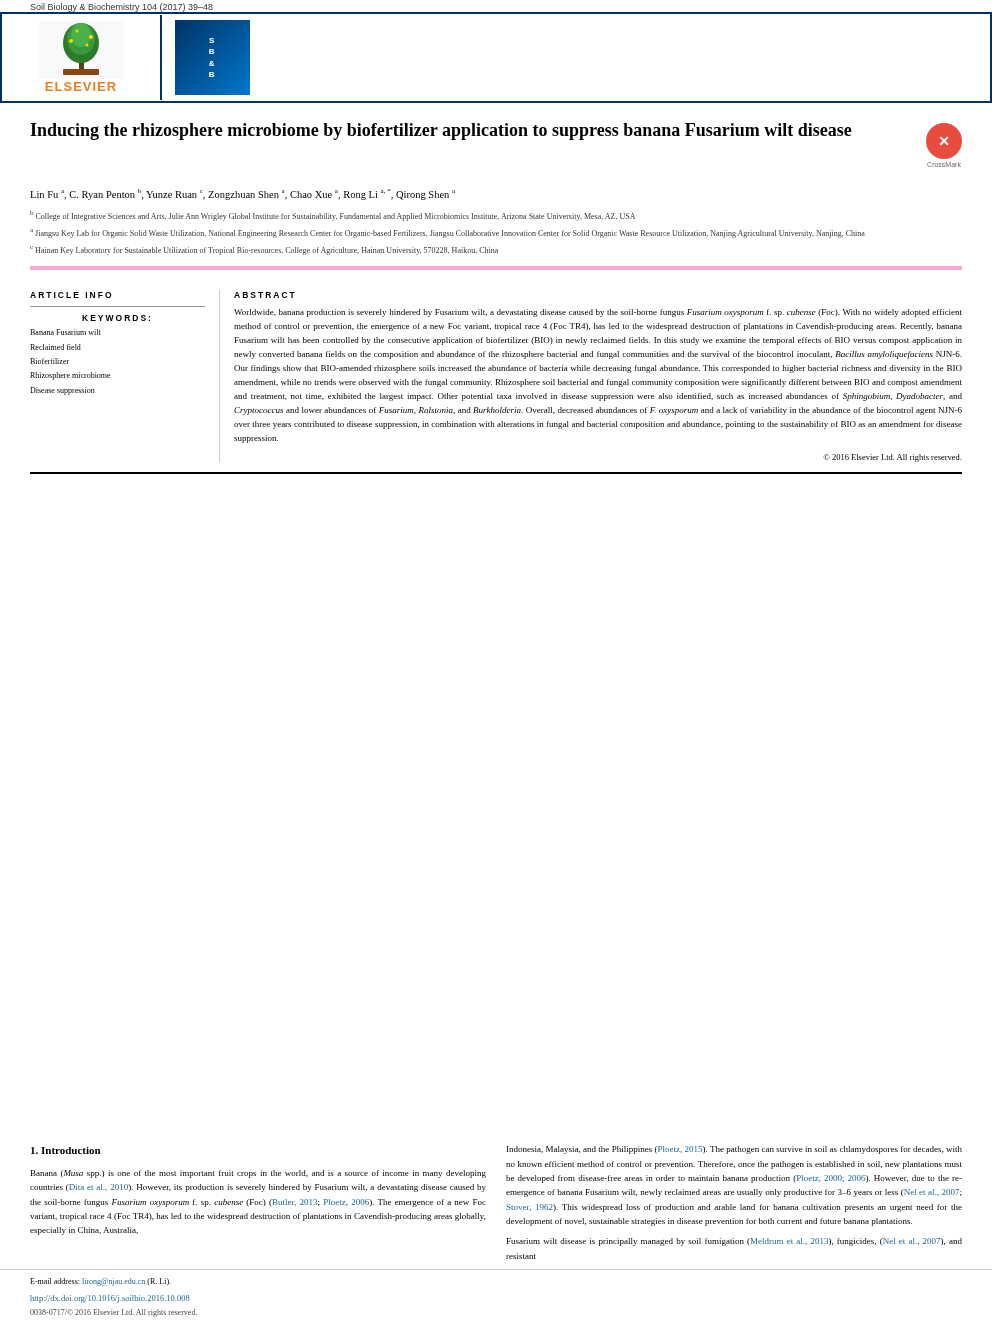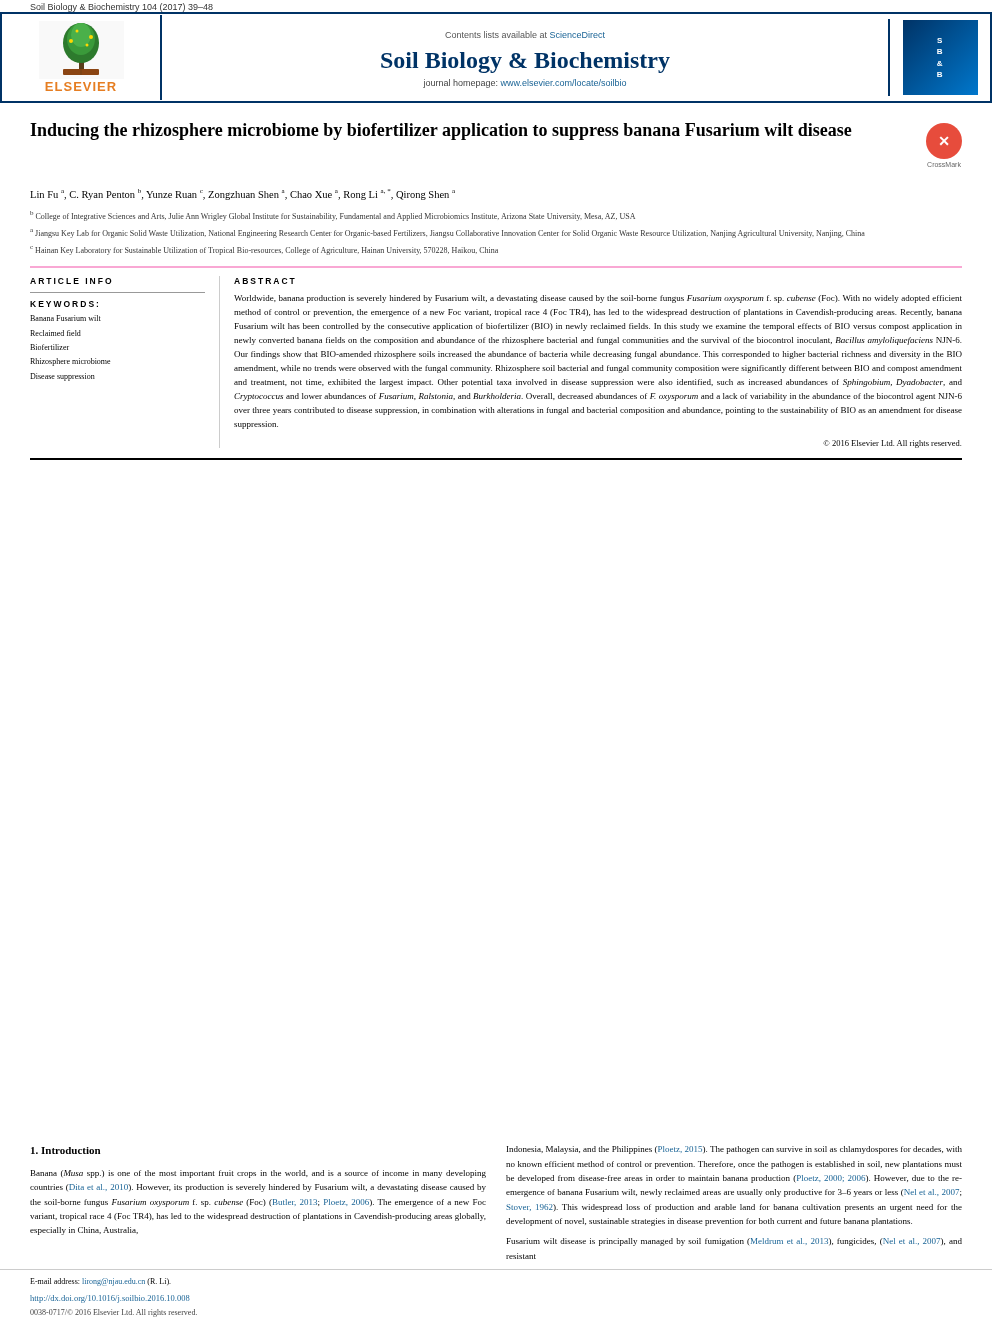--- a/index.html
+++ b/index.html
@@ -172,22 +172,22 @@
       color: #333;
       margin-bottom: 10px;
       line-height: 1.5;
     }
     .affiliation-line { margin-bottom: 2px; }
 
     
     .two-col {
       display: flex;
       gap: 0;
-      border-top: 2px solid #f9a8d4;
-      padding-top: 8px;
+      border-top: 4px solid #f9a8d4;
+      padding-top: 20px;
       margin-bottom: 8px;
     }
     .left-col {
       width: 190px;
       min-width: 190px;
       padding-right: 14px;
       border-right: 1px solid #ccc;
       margin-right: 14px;
     }
     .right-col {
@@ -340,31 +340,20 @@
           <circle cx="52" cy="16" r="2" fill="#ffd700"></circle>
           <circle cx="38" cy="10" r="1.5" fill="#ffd700"></circle>
           <circle cx="48" cy="24" r="1.5" fill="#ffd700"></circle>
 
           <rect x="24" y="48" width="36" height="6" rx="1" fill="#8B4513"></rect>
           <line x1="42" y1="48" x2="42" y2="54" stroke="#5a3e1b" stroke-width="0.5"></line>
         </svg>
         <div class="elsevier-wordmark">ELSEVIER</div>
       </div>
     </div>
-    <div class="header-center">
-      <div class="top-banner" style="width:100%; margin-bottom:4px; background:transparent; border:none; font-size:9px; color:#555; font-family:Arial,sans-serif;">
-        <span>Contents lists available at</span>
-        <a href="#" style="color:#1a6496;">ScienceDirect</a>
-      </div>
-      <div class="journal-title-header">Soil Biology &amp; Biochemistry</div>
-      <div class="journal-homepage">
-        <span>journal homepage:</span>
-        <a href="#" style="color:#1a6496;">www.elsevier.com/locate/soilbio</a>
-      </div>
-    </div>
     <div class="header-right">
       <div class="journal-thumb">
         <div class="journal-thumb-line">S</div>
         <div class="journal-thumb-line">B</div>
         <div class="journal-thumb-line">&amp;</div>
         <div class="journal-thumb-line">B</div>
       </div>
     </div>
   </div>
 
@@ -390,21 +379,21 @@
 
     <div class="two-col">
 
       <div class="left-col">
         <div class="section-heading">article info</div>
 
 
         <hr class="divider-line">
 
         <div class="keywords-section">
-          <div class="section-heading" style="margin-bottom:3px;">Keywords:</div>
+          <div class="section-heading" style="margin-bottom:3px;text-align:center;">Keywords:</div>
           <div class="keywords-list">
             <span class="keyword-item">Banana Fusarium wilt</span>
             <span class="keyword-item">Reclaimed field</span>
             <span class="keyword-item">Biofertilizer</span>
             <span class="keyword-item">Rhizosphere microbiome</span>
             <span class="keyword-item">Disease suppression</span>
           </div>
         </div>
       </div>
 

